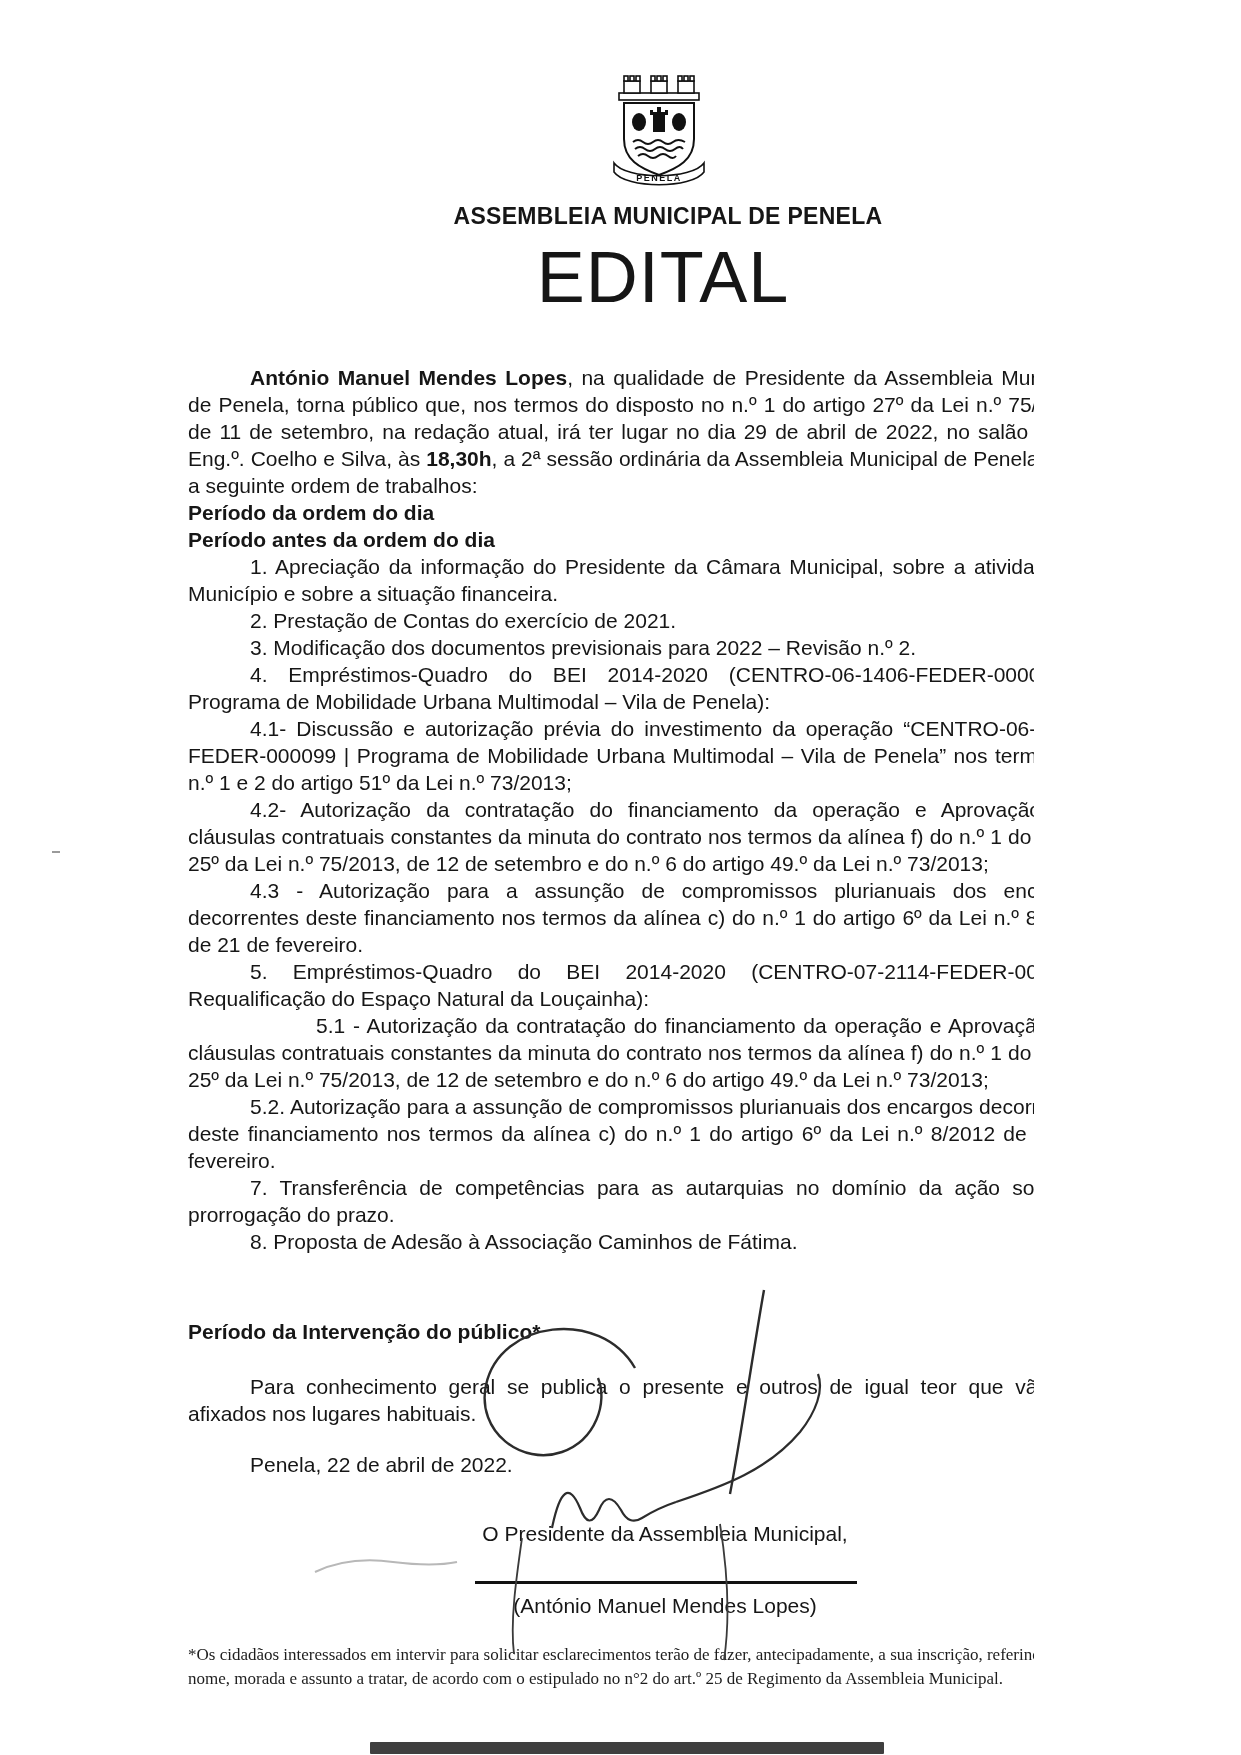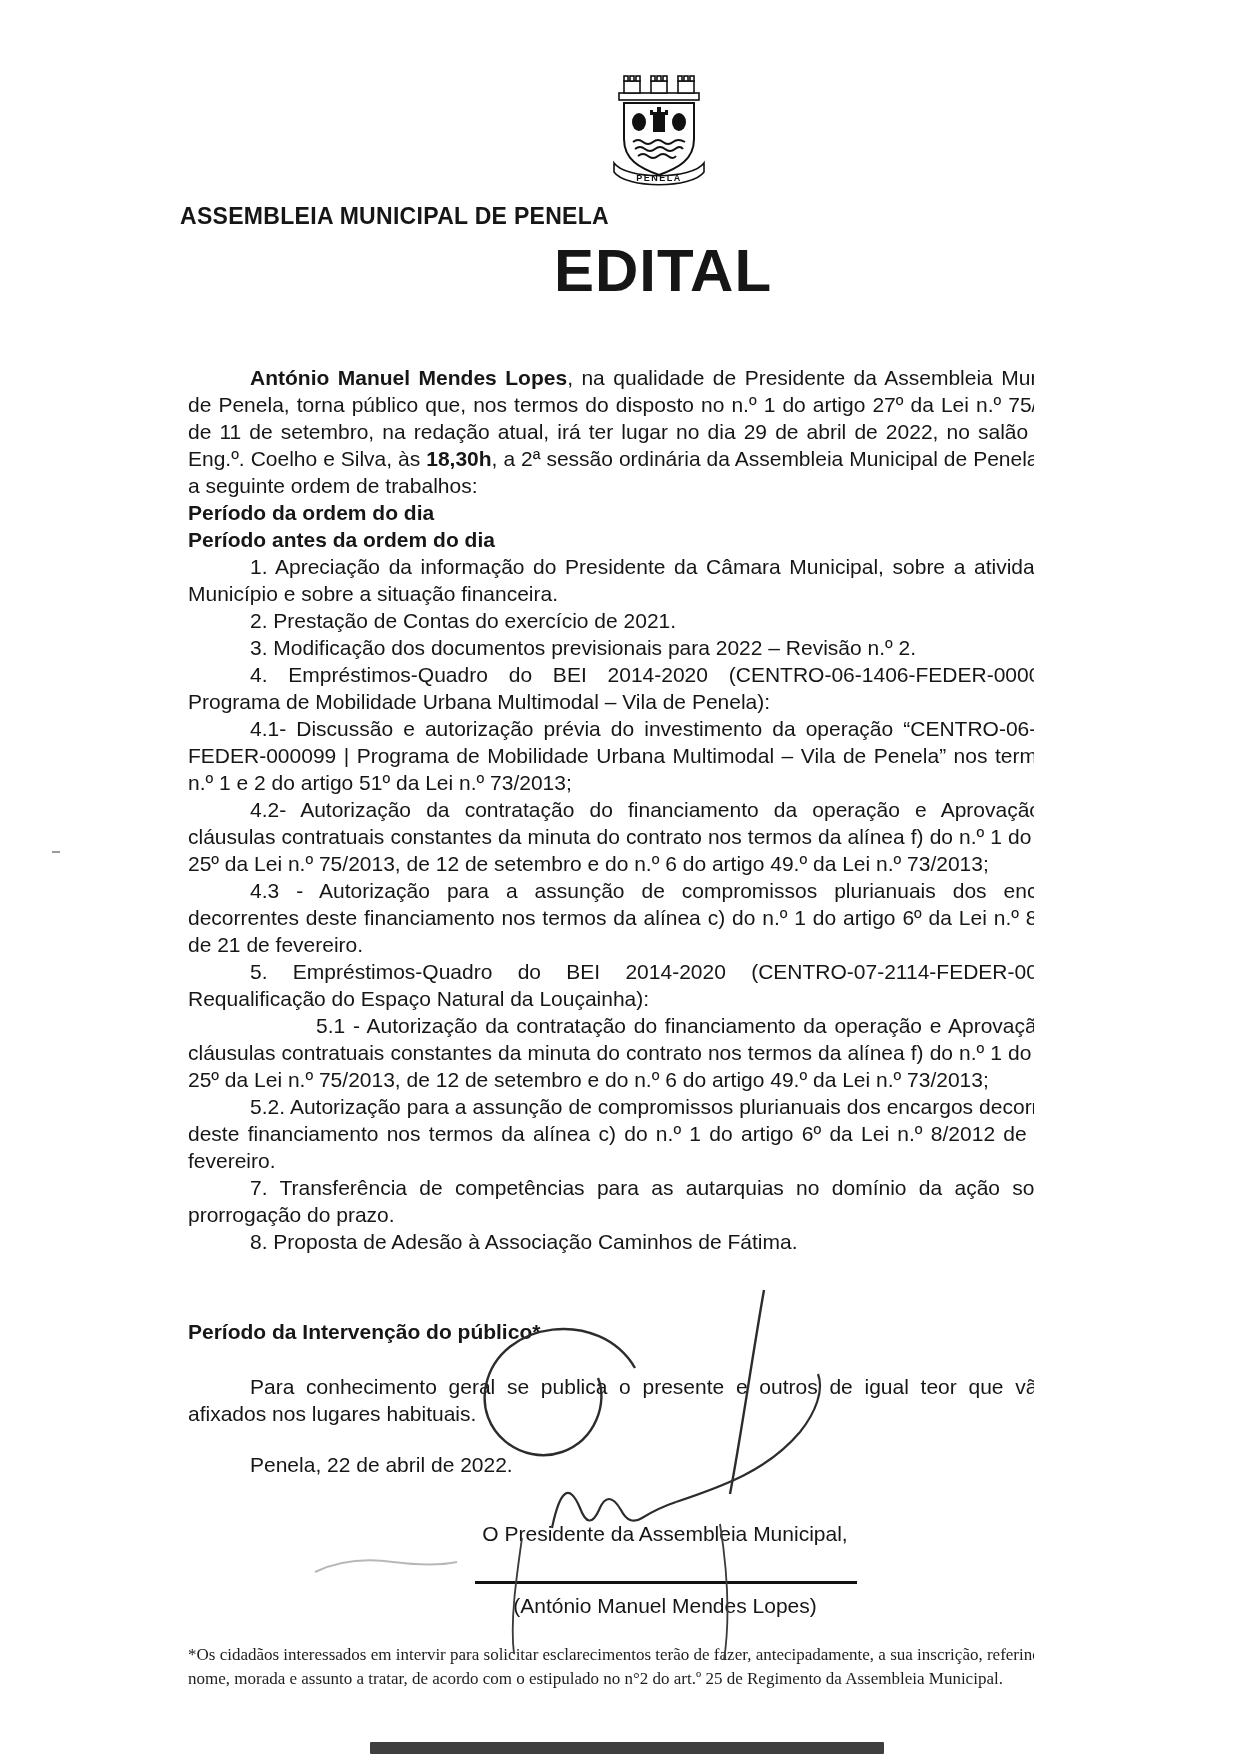--- a/index.html
+++ b/index.html
@@ -2,26 +2,26 @@
 <html lang="pt"><head>
 <meta charset="utf-8">
 <style>
   html,body{margin:0;padding:0;background:#ffffff;}
   .page{
     position:relative;width:1034px;height:1755px;background:#ffffff;
     font-family:"Liberation Sans",sans-serif;color:#161616;overflow:hidden;
   }
   .crest{position:absolute;left:600px;top:70px;width:118px;height:122px;}
   .org{
-    position:absolute;top:203px;left:180px;width:950px;
+    position:absolute;top:203px;left:193px;width:950px;text-align:center;
     font-weight:700;font-size:23px;letter-spacing:.3px;
   }
   .title{
     position:absolute;top:236px;left:188px;width:950px;text-align:center;
-    font-weight:700;font-size:60px;letter-spacing:1px;
+    font-weight:400;font-size:72px;letter-spacing:1px;
   }
   .content{
     position:absolute;left:188px;top:364px;width:902px;
     font-size:21px;line-height:27px;text-align:justify;
   }
   .content p{margin:0;}
   p.indent{text-indent:62px;}
   p.deep{text-indent:128px;}
   p.heading{font-weight:700;text-align:left;text-indent:0;margin:0;}
   .tail{

